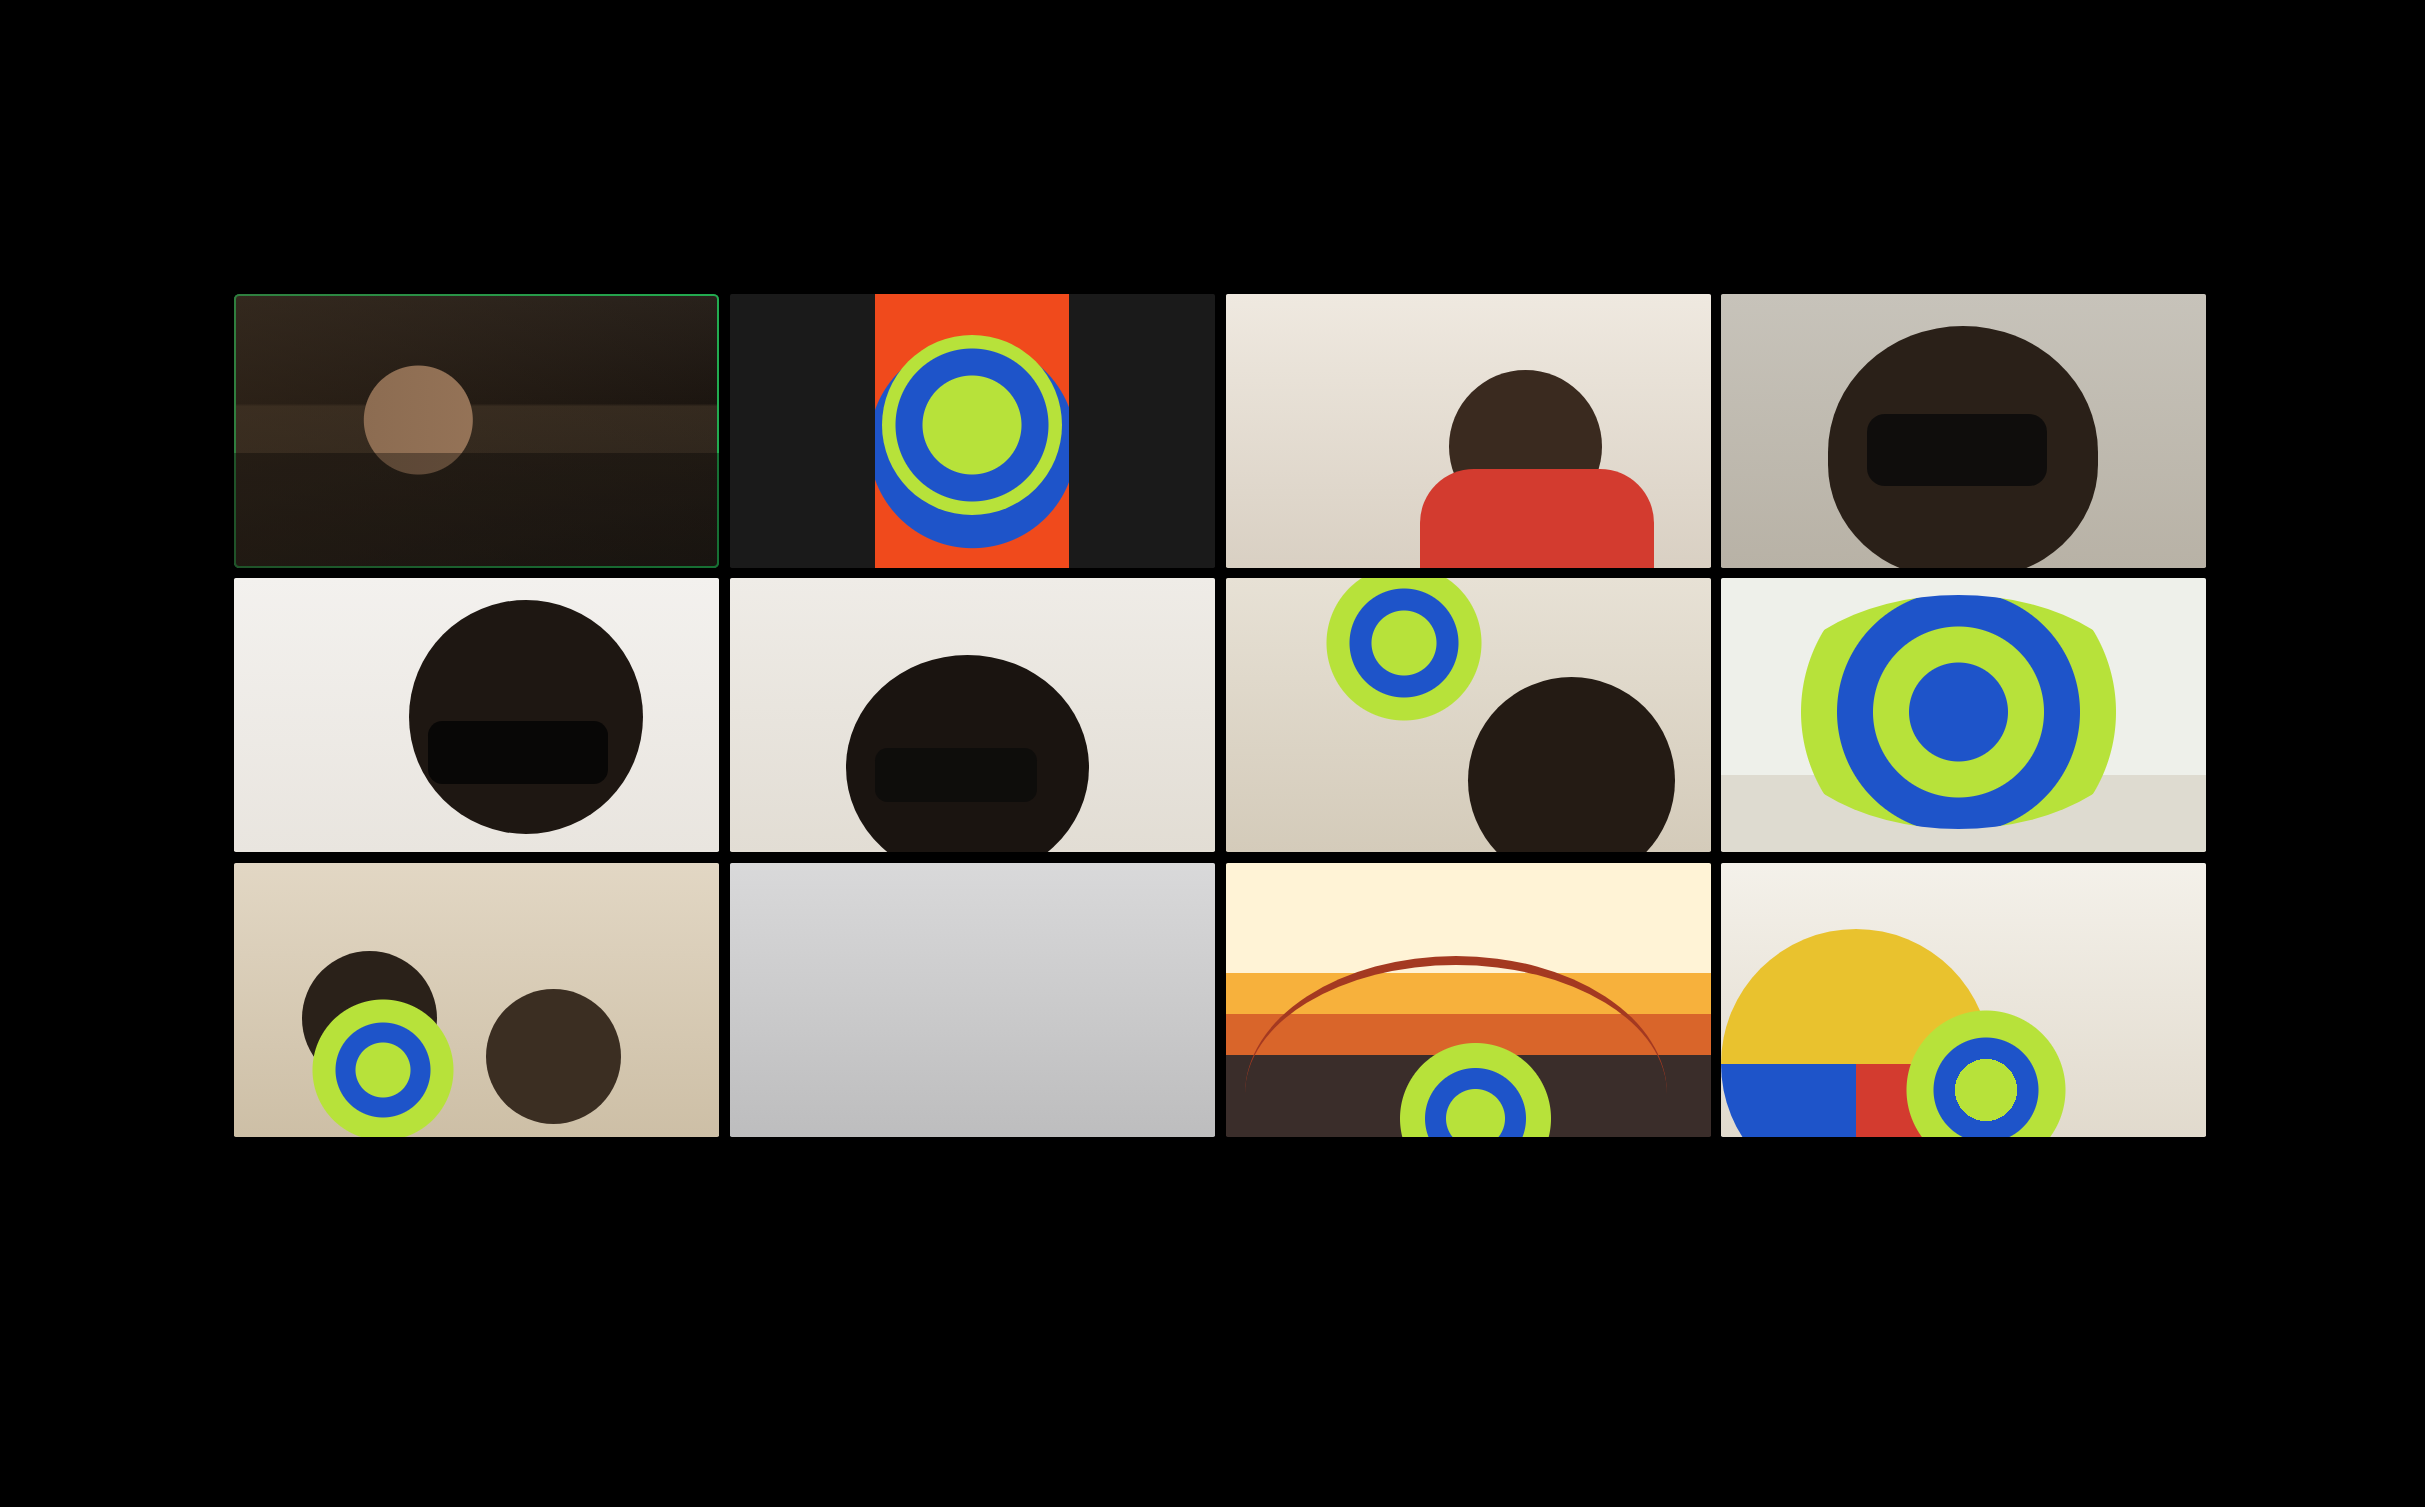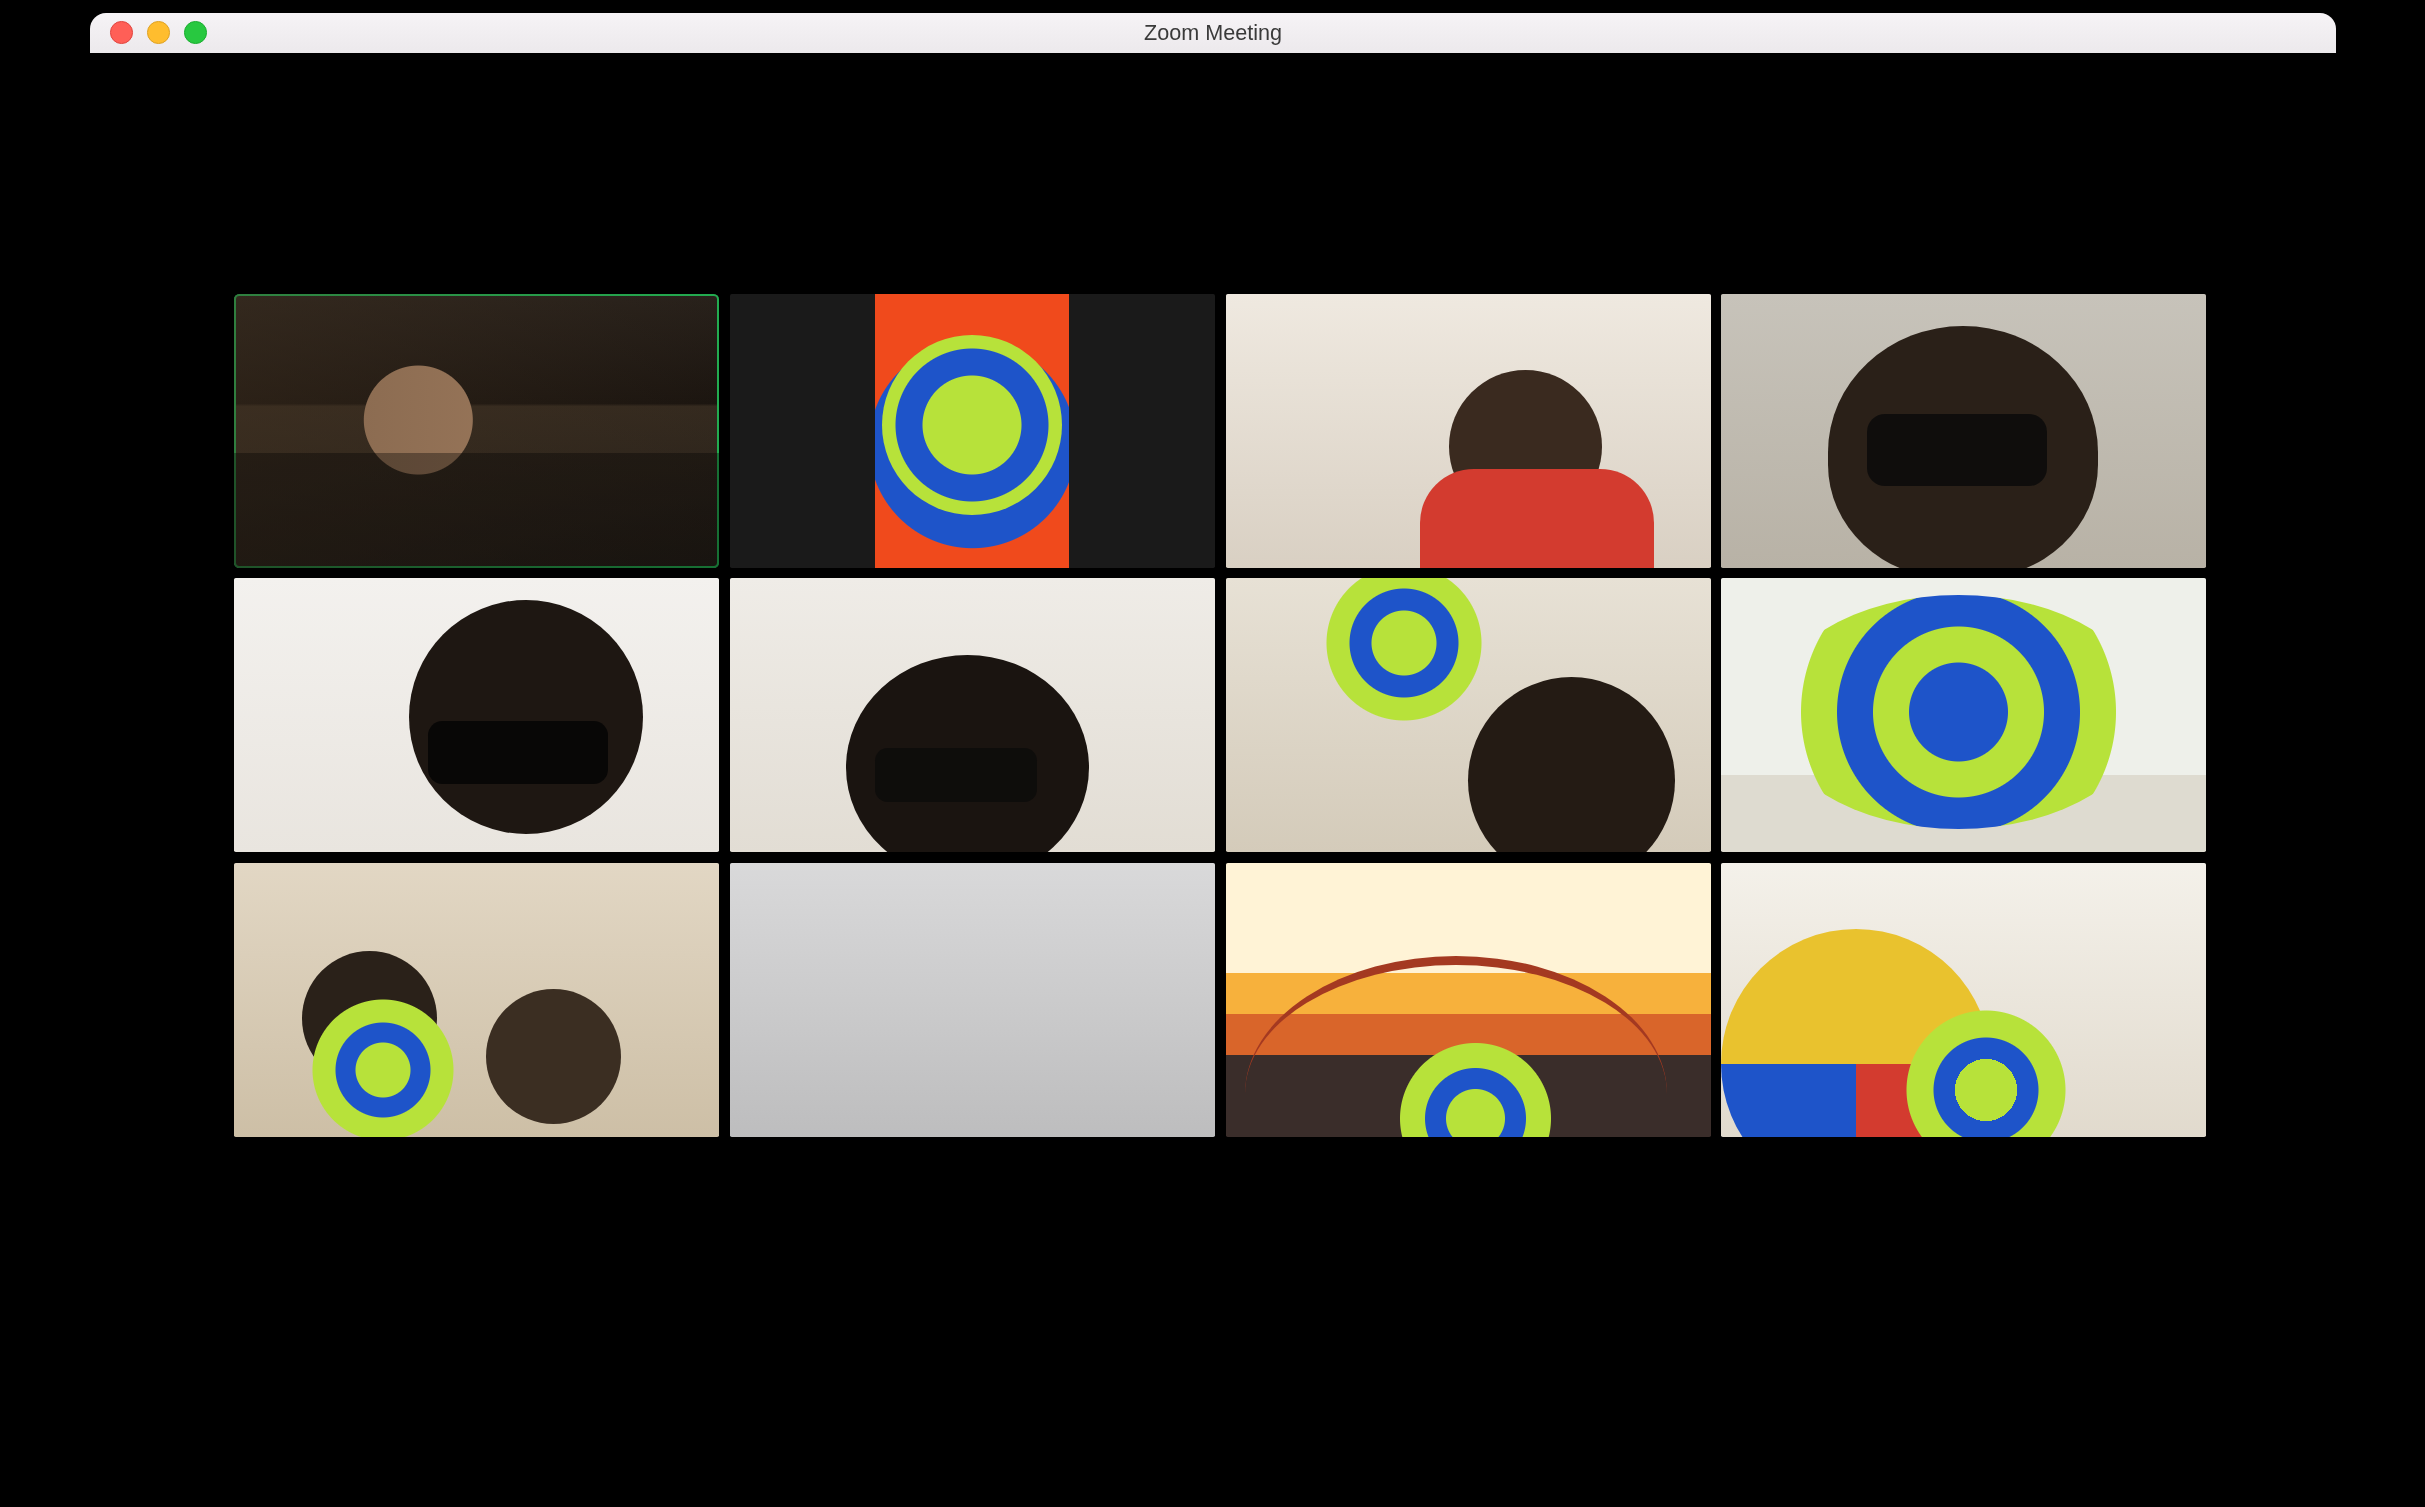--- a/index.html
+++ b/index.html
@@ -65,28 +65,20 @@
        background:conic-gradient(#e9c22e 0 90deg,#d33b2f 90deg 180deg,#1e54c9 180deg 270deg,#e9c22e 270deg);}
   .swirl11{position:absolute;left:36%;top:50%;width:180px;height:180px;border-radius:50%;
        background:radial-gradient(circle,#b7e23a 0 31px,#1e54c9 31px 52px,#b7e23a 53px 79px,transparent 80px);}
 </style>
 </head>
 <body>
 
 <div class="outer">
   <div class="window">
 
-    <div class="titlebar">
-      <div class="traffic">
-        <div class="dot red"></div>
-        <div class="dot yel"></div>
-        <div class="dot grn"></div>
-      </div>
-      <div class="title">Zoom Meeting</div>
-    </div>
 
     <div class="meeting">
       <div class="grid">
 
         <div class="tile speaking c0" aria-label="participant-1-speaking"></div>
 
         <div class="tile c1" aria-label="participant-2"></div>
 
         <div class="tile c2" aria-label="participant-3"></div>
 

